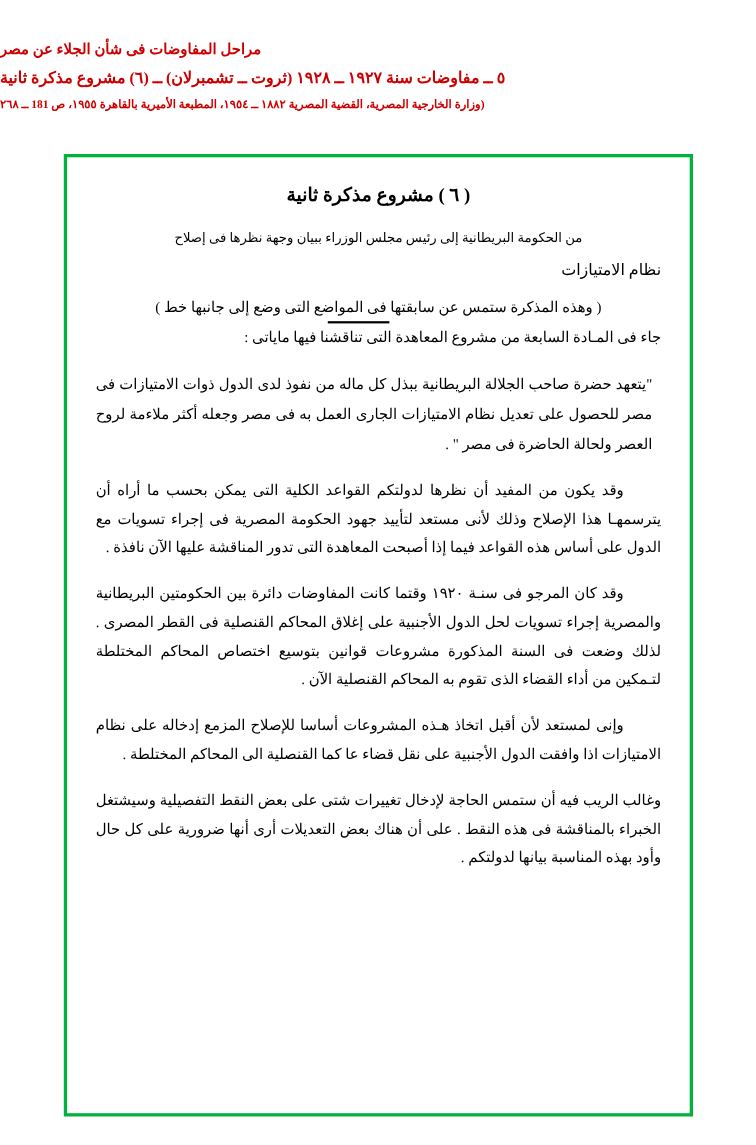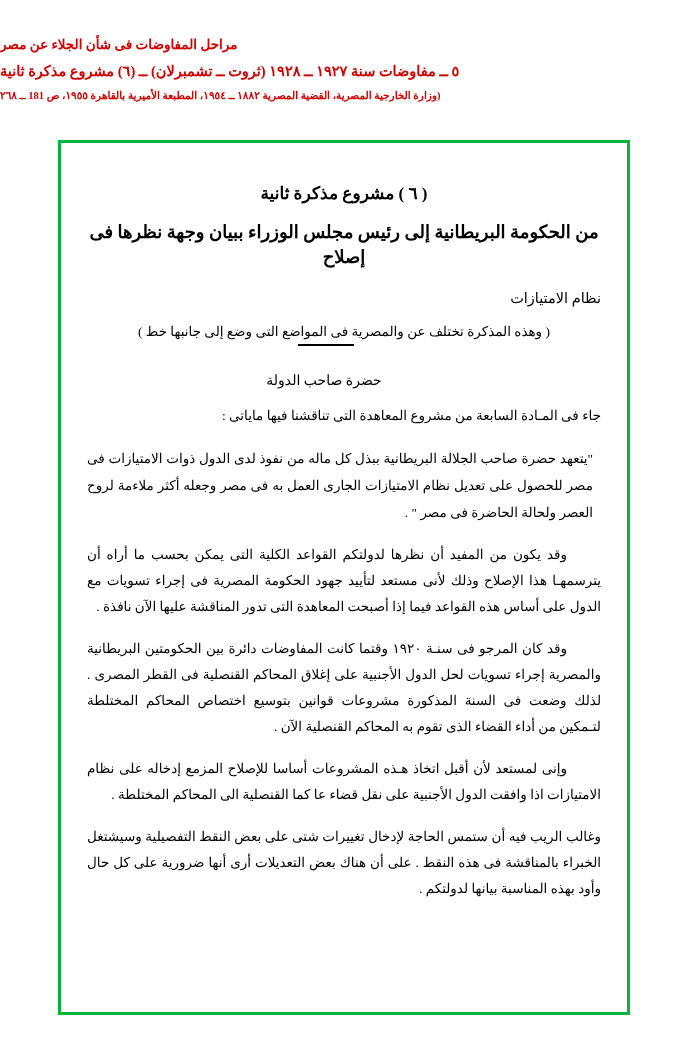--- a/index.html
+++ b/index.html
@@ -59,42 +59,41 @@
     left: 58px;
     width: 572px;
     height: 875px;
     border: 3px solid #00b33c;
     box-sizing: border-box;
     background: #ffffff;
   }
 
   .content {
     position: absolute;
-    top: 22px;
+    top: 6px;
     right: 26px;
     left: 26px;
     direction: rtl;
     text-align: justify;
   }
 
   .doc-title {
     text-align: center;
     font-size: 17px;
     font-weight: bold;
     margin-top: 18px;
     margin-bottom: 16px;
     letter-spacing: 1px;
   }
 
   .subtitle {
     text-align: center;
-    font-size: 18px;
+    font-size: 12px;
     line-height: 25px;
-    margin-bottom: 16px;
-    font-weight: bold;
+    margin-bottom: 5px;
   }
   .subtitle-2 {
     text-align: right;
     font-size: 14.5px;
     line-height: 25px;
     margin-bottom: 10px;
   }
 
   .note-line {
     text-align: center;
@@ -159,24 +158,23 @@
   </div>
 
   <div class="frame">
     <div class="content">
 
       <div class="doc-title">( ٦ ) مشروع مذكرة ثانية</div>
 
       <div class="subtitle">من الحكومة البريطانية إلى رئيس مجلس الوزراء ببيان وجهة نظرها فى إصلاح</div>
       <div class="subtitle-2">نظام الامتيازات</div>
 
-      <div class="note-line">( وهذه المذكرة تختلف عن والمصرية فى المواضع التى وضع إلى جانبها خط )</div>
+      <div class="note-line">( وهذه المذكرة ستمس عن سابقتها فى المواضع التى وضع إلى جانبها خط )</div>
       <div class="note-underline"></div>
 
-      <div class="salutation">حضرة صاحب الدولة</div>
 
       <p class="body-par tight">جاء فى المـادة السابعة من مشروع المعاهدة التى تناقشنا فيها ماياتى :</p>
       <p class="quote">"يتعهد حضرة صاحب الجلالة البريطانية ببذل كل ماله من نفوذ لدى الدول ذوات الامتيازات فى مصر للحصول على تعديل نظام الامتيازات الجارى العمل به فى مصر وجعله أكثر ملاءمة لروح العصر ولحالة الحاضرة فى مصر " .</p>
       <p class="body-par indent par-gap">وقد يكون من المفيد أن نظرها لدولتكم القواعد الكلية التى يمكن بحسب ما أراه أن يترسمهـا هذا الإصلاح وذلك لأنى مستعد لتأييد جهود الحكومة المصرية فى إجراء تسويات مع الدول على أساس هذه القواعد فيما إذا أصبحت المعاهدة التى تدور المناقشة عليها الآن نافذة .</p>
       <p class="body-par indent par-gap">وقد كان المرجو فى سنـة ١٩٢٠ وقتما كانت المفاوضات دائرة بين الحكومتين البريطانية والمصرية إجراء تسويات لحل الدول الأجنبية على إغلاق المحاكم القنصلية فى القطر المصرى . لذلك وضعت فى السنة المذكورة مشروعات قوانين بتوسيع اختصاص المحاكم المختلطة لتـمكين من أداء القضاء الذى تقوم به المحاكم القنصلية الآن .</p>
       <p class="body-par indent tight">وإنى لمستعد لأن أقبل اتخاذ هـذه المشروعات أساسا للإصلاح المزمع إدخاله على نظام الامتيازات اذا وافقت الدول الأجنبية على نقل قضاء عا كما القنصلية الى المحاكم المختلطة .</p>
       <p class="body-par lastblock">وغالب الريب فيه أن ستمس الحاجة لإدخال تغييرات شتى على بعض النقط التفصيلية وسيشتغل الخبراء بالمناقشة فى هذه النقط . على أن هناك بعض التعديلات أرى أنها ضرورية على كل حال وأود بهذه المناسبة بيانها لدولتكم .</p>
 
     </div>
   </div>

